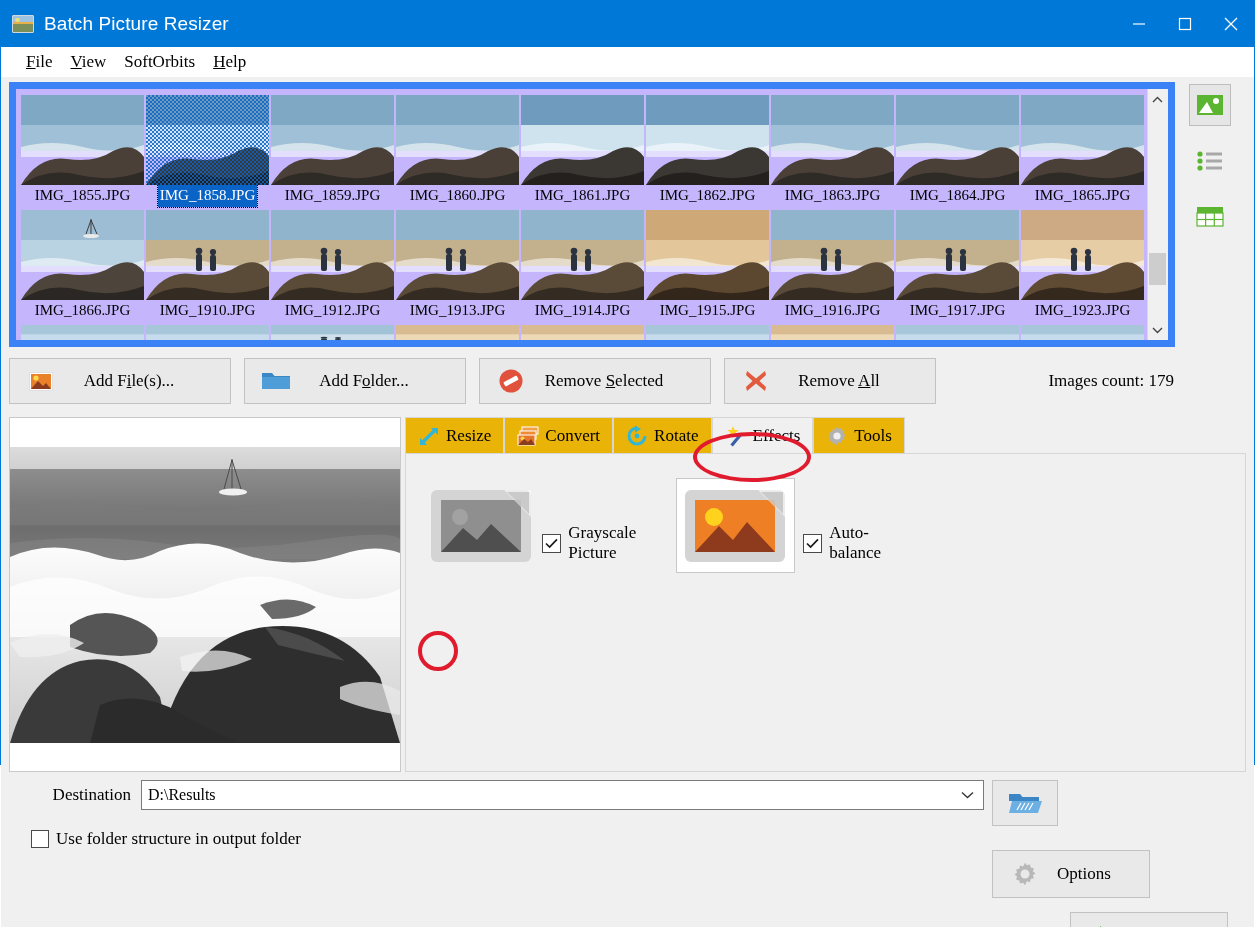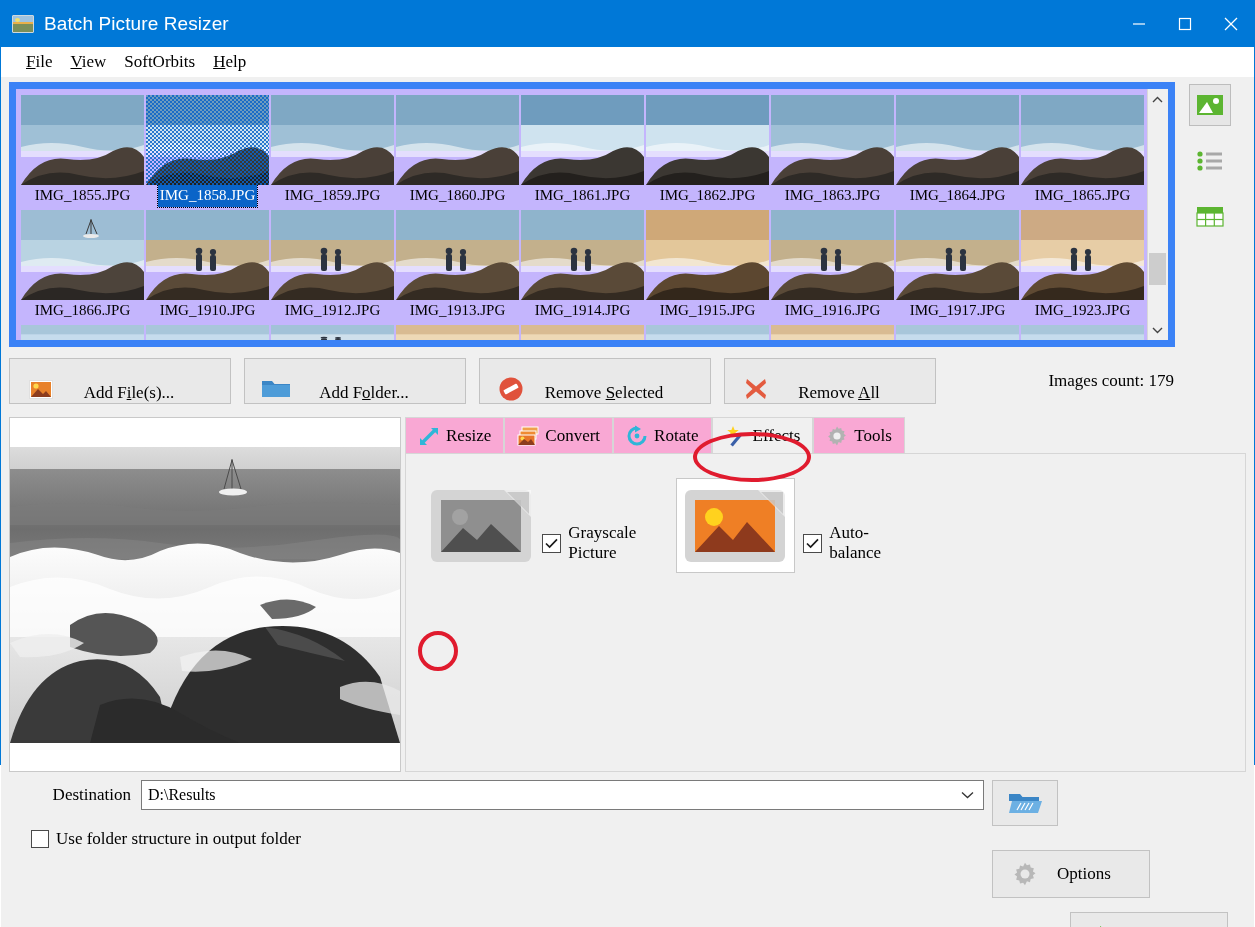--- a/index.html
+++ b/index.html
@@ -97,21 +97,21 @@
   .vscroll .thumbbar { position: absolute; top: 143px; left: 2px; width: 17px; height: 32px; background: #cdcdcd; }
 
   .side-tools { width: 72px; display: flex; flex-direction: column; align-items: center; padding-top: 2px; }
   .side-btn { width: 42px; height: 42px; display: flex; align-items: center; justify-content: center; margin-bottom: 14px; }
   .side-btn.active { background: #e6e6e6; border: 1px solid #bdbdbd; }
 
   
   .toolbar { display: flex; align-items: center; margin-top: 11px; }
   .tbtn {
     height: 46px; background: #e9e9e9; border: 1px solid #c2c2c2;
-    display: flex; align-items: flex-end; position: relative;
+    display: flex; align-items: center; position: relative;
     font-size: 17px; color: #000; margin-right: 13px;
   }
   .tbtn .ticon { width: 34px; height: 28px; margin-left: 14px; display: flex; align-items: center; justify-content: center; }
   .tbtn .tlabel { flex: 1; text-align: center; padding-right: 30px; }
   .tbtn u { text-decoration: underline; }
   .btn-addfiles { width: 222px; }
   .btn-addfolder { width: 222px; }
   .btn-remsel { width: 232px; }
   .btn-remall { width: 212px; }
   .images-count { margin-left: auto; font-size: 17px; color: #000; padding-right: 72px; }
@@ -123,21 +123,21 @@
     display: flex; align-items: center; justify-content: center;
     height: 355px; overflow: hidden;
   }
   .preview-img { width: 390px; height: 296px; display: block; }
 
   .tabs-pane { flex: 1; margin-left: 4px; display: flex; flex-direction: column; }
   .tabstrip { display: flex; height: 36px; align-items: stretch; }
   .tab {
     display: flex; align-items: center; gap: 6px; padding: 0 12px;
     font-size: 17px; color: #000; border: 1px solid #d6d6d6; border-bottom: none;
-    background: #f9a8d4; position: relative;
+    background: #eab308; position: relative;
   }
   .tab.active { background: #f0f0f0; }
   .tabicon { width: 22px; height: 22px; display: inline-block; }
   .tabbody {
     flex: 1; border: 1px solid #d6d6d6; border-top: 1px solid #d6d6d6;
     background: #f0f0f0; position: relative; padding: 24px 0 0 18px;
     height: 320px;
   }
   .effect-items { display: flex; gap: 0; }
   .effect-item { width: 248px; display: flex; flex-direction: row; align-items: flex-start; }

